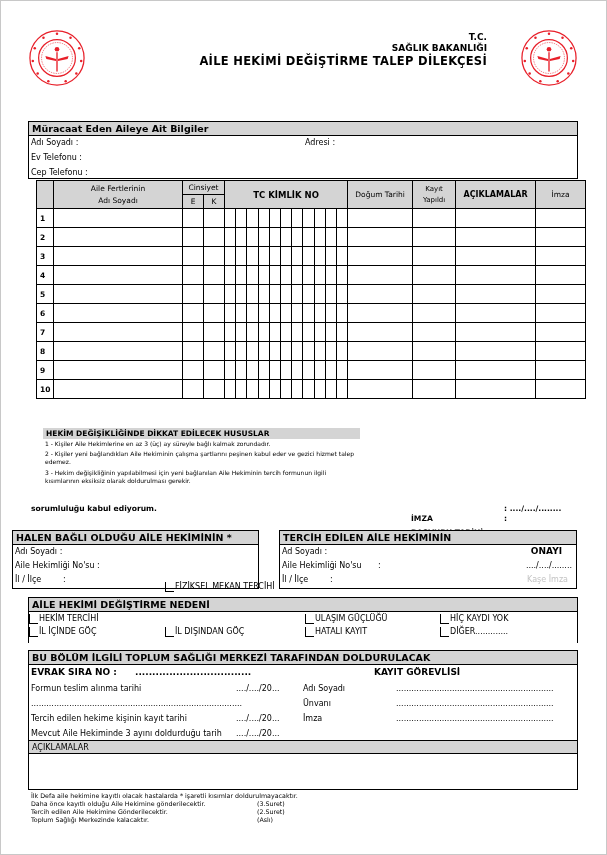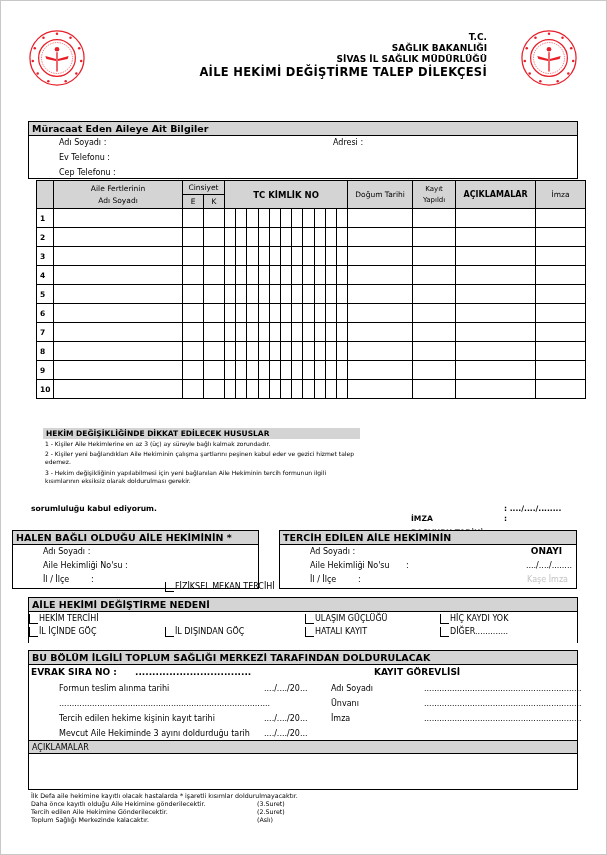--- a/index.html
+++ b/index.html
@@ -6,21 +6,21 @@
   body{width:607px;height:855px;background:#fff;position:relative;overflow:hidden;
        font-family:"DejaVu Sans","Liberation Sans",sans-serif;color:#000;}
   .frame{position:absolute;left:0;top:0;width:605px;height:853px;border:1px solid #c8c8c8;}
   .abs{position:absolute;}
   .logo{position:absolute;width:58px;height:58px;}
   .hdr{position:absolute;left:120px;width:367px;text-align:right;font-weight:bold;}
   .hdr .l1{font-size:9px;line-height:11px;margin-top:0;}
   .hdr .l4{font-size:11.5px;line-height:14px;letter-spacing:0.3px;}
   .box{position:absolute;border:1.5px solid #000;box-sizing:border-box;}
   .bar{background:#d4d4d4;font-weight:bold;font-size:9.5px;line-height:13px;padding-left:3px;border-bottom:1px solid #000;height:14px;box-sizing:border-box;}
-  .t8{font-size:8px;line-height:11px;margin-left:28px;}
+  .t8{font-size:8px;line-height:11px;}
   .t6{font-size:6px;line-height:8px;}
   .b{font-weight:bold;}
   table.grid{position:absolute;left:28px;top:180px;border-collapse:collapse;table-layout:fixed;margin-left:8px;}
   table.grid td{border:1px solid #000;padding:0;font-size:7.5px;text-align:center;height:18px;}
   table.grid thead td{background:#d4d4d4;}
   .rownum{font-weight:bold;font-size:7px;text-align:left!important;padding-left:3px!important;}
   .cb{display:inline-block;width:8px;height:9px;border-left:1px solid #000;border-bottom:1px solid #000;vertical-align:middle;margin-right:1px;}
   .reason{position:absolute;font-size:8px;line-height:11px;white-space:nowrap;}
   .notes{position:absolute;left:31px;font-size:6.3px;line-height:8px;}
 </style>
@@ -70,21 +70,20 @@
     <path d="M18 28 L29 31 L29 33 L19 31 Z"></path>
       <path d="M42 28 L31 31 L31 33 L41 31 Z"></path>
     <rect x="29.3" y="24" width="1.4" height="20"></rect>
     <circle cx="30" cy="21" r="2.4"></circle>
   </g>
 </svg>
 
 <div class="hdr" style="top:32px;">
   <div class="l1">T.C.</div>
   <div class="l1">SAĞLIK BAKANLIĞI</div>
-  <div class="l1">SİVAS İL SAĞLIK MÜDÜRLÜĞÜ</div>
   <div class="l4">AİLE HEKİMİ DEĞİŞTİRME TALEP DİLEKÇESİ</div>
 </div>
 
 <div class="box" style="left:28px;top:121px;width:550px;height:58px;">
   <div class="bar">Müracaat Eden Aileye Ait Bilgiler</div>
   <div class="abs t8" style="left:2px;top:15px;">Adı Soyadı :</div>
   <div class="abs t8" style="left:276px;top:15px;">Adresi :</div>
   <div class="abs t8" style="left:2px;top:30px;">Ev Telefonu :</div>
   <div class="abs t8" style="left:2px;top:45px;">Cep Telefonu :</div>
 </div>

